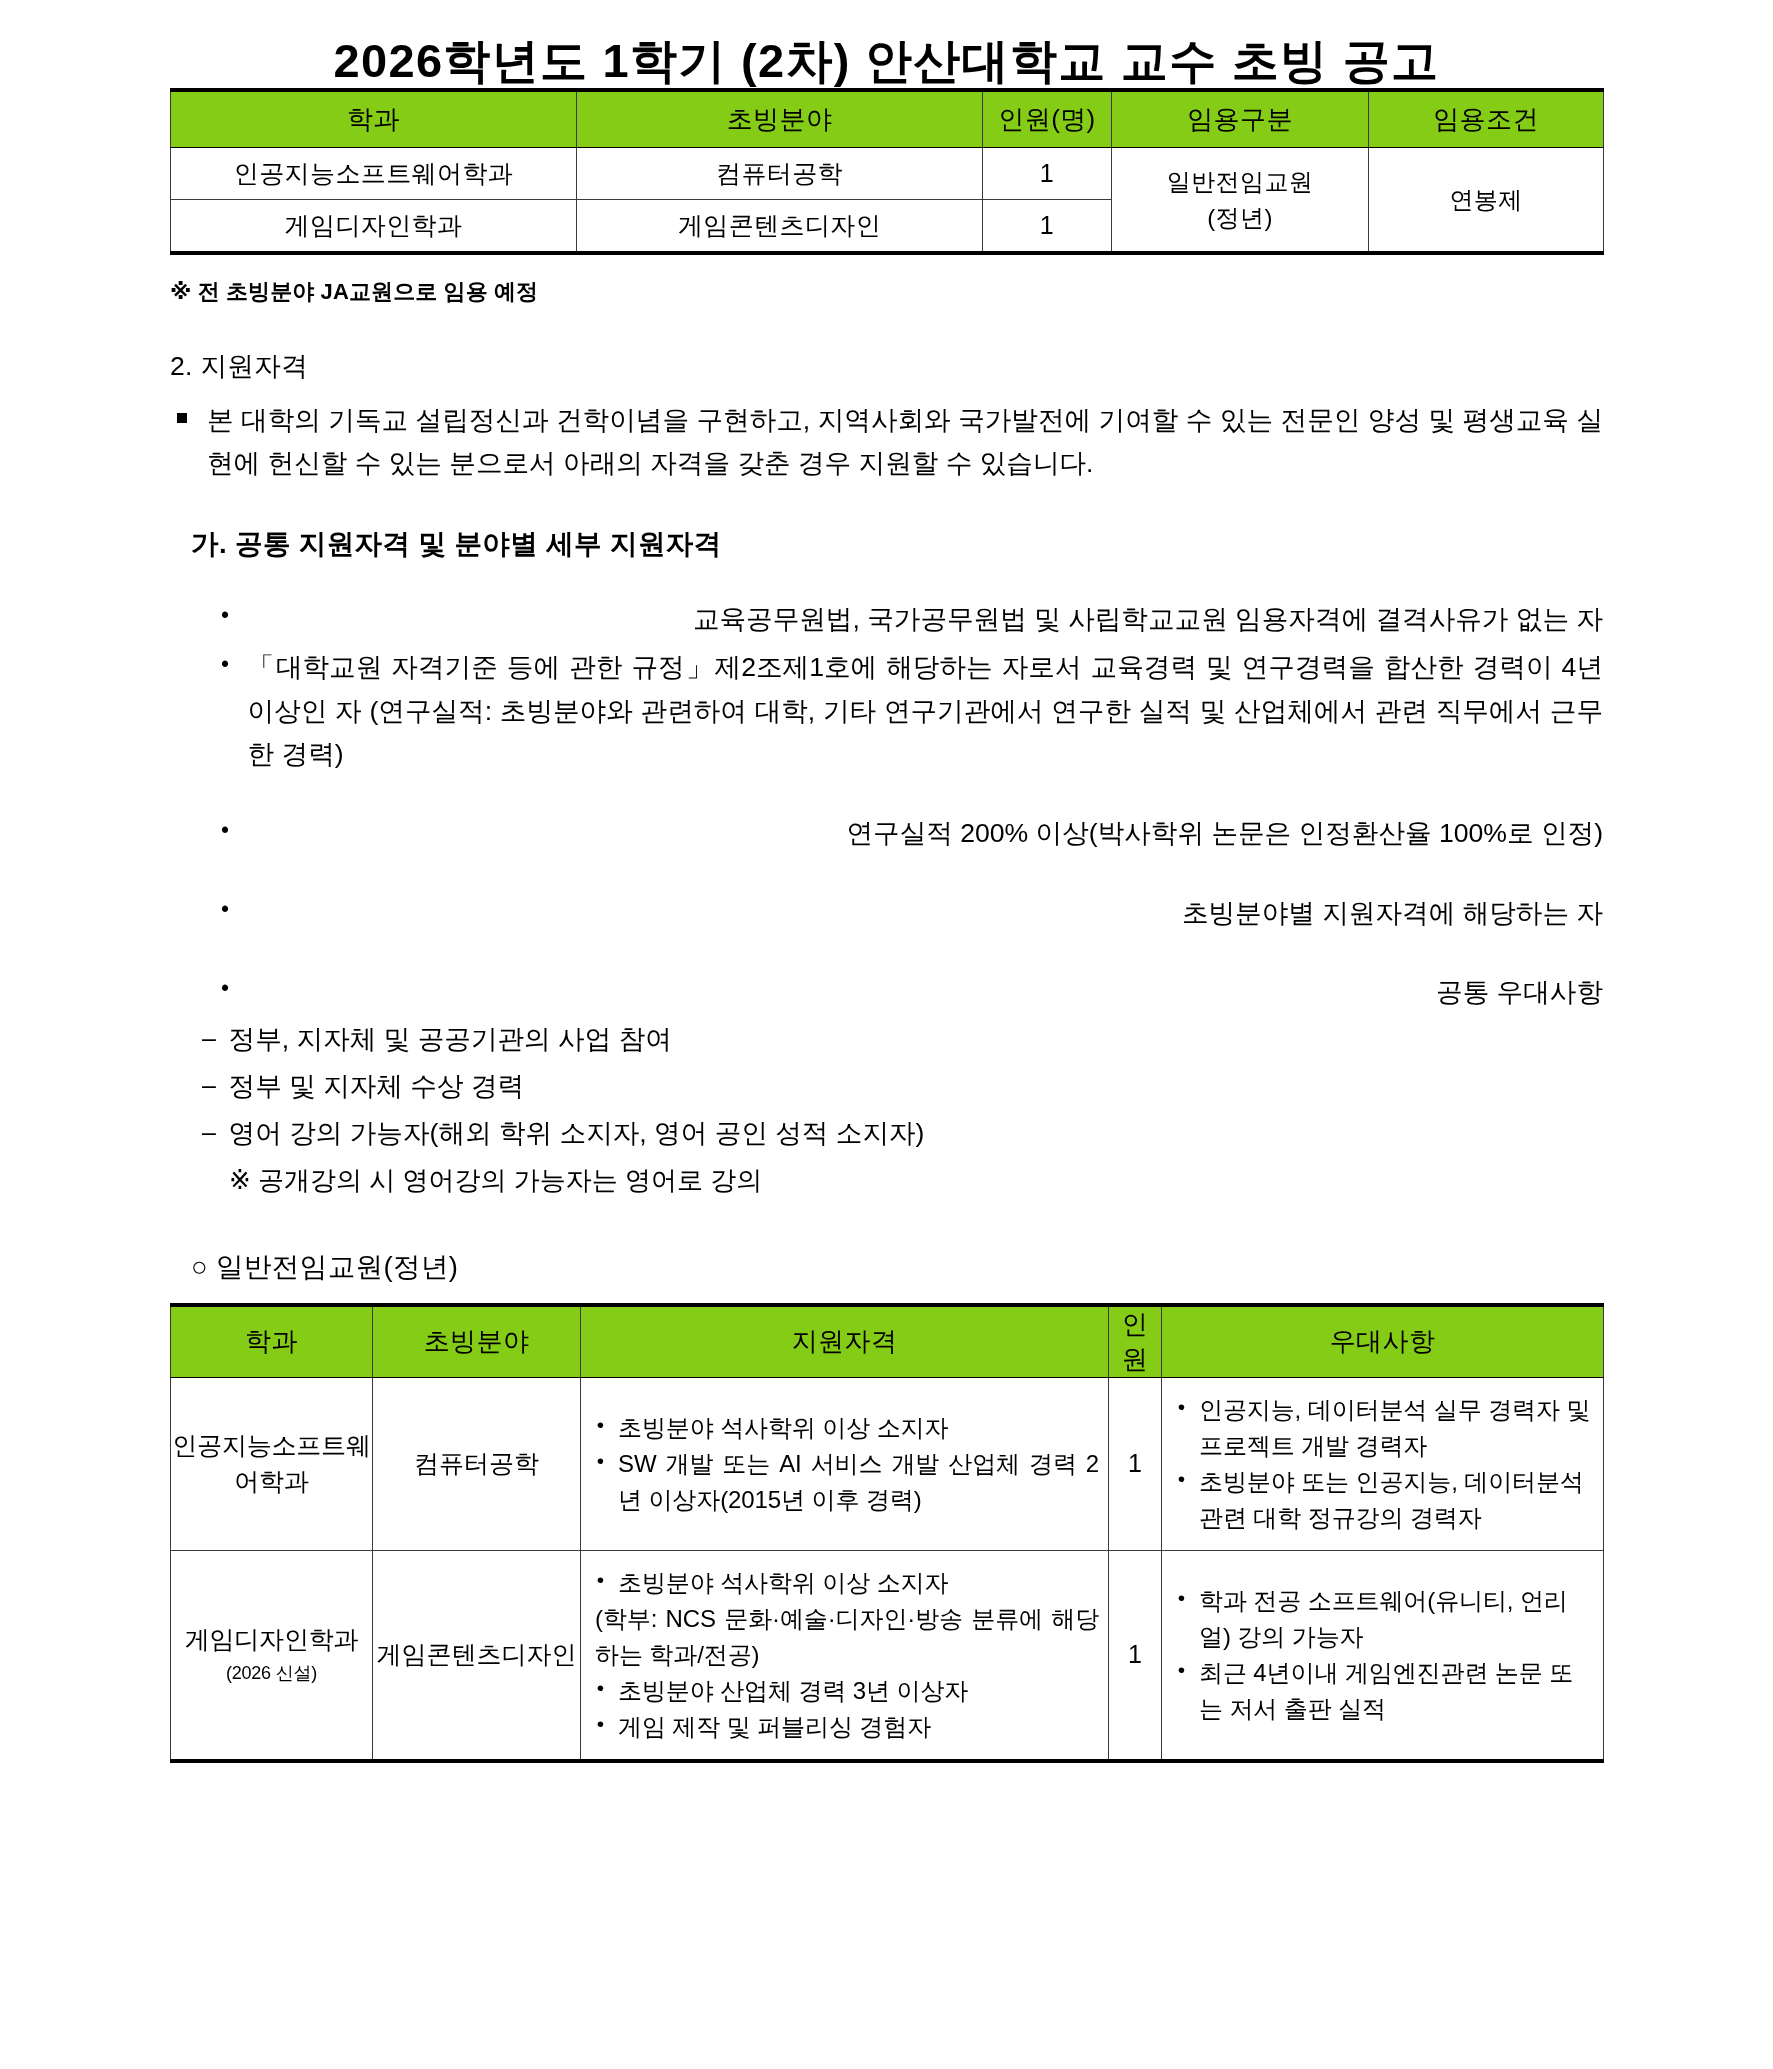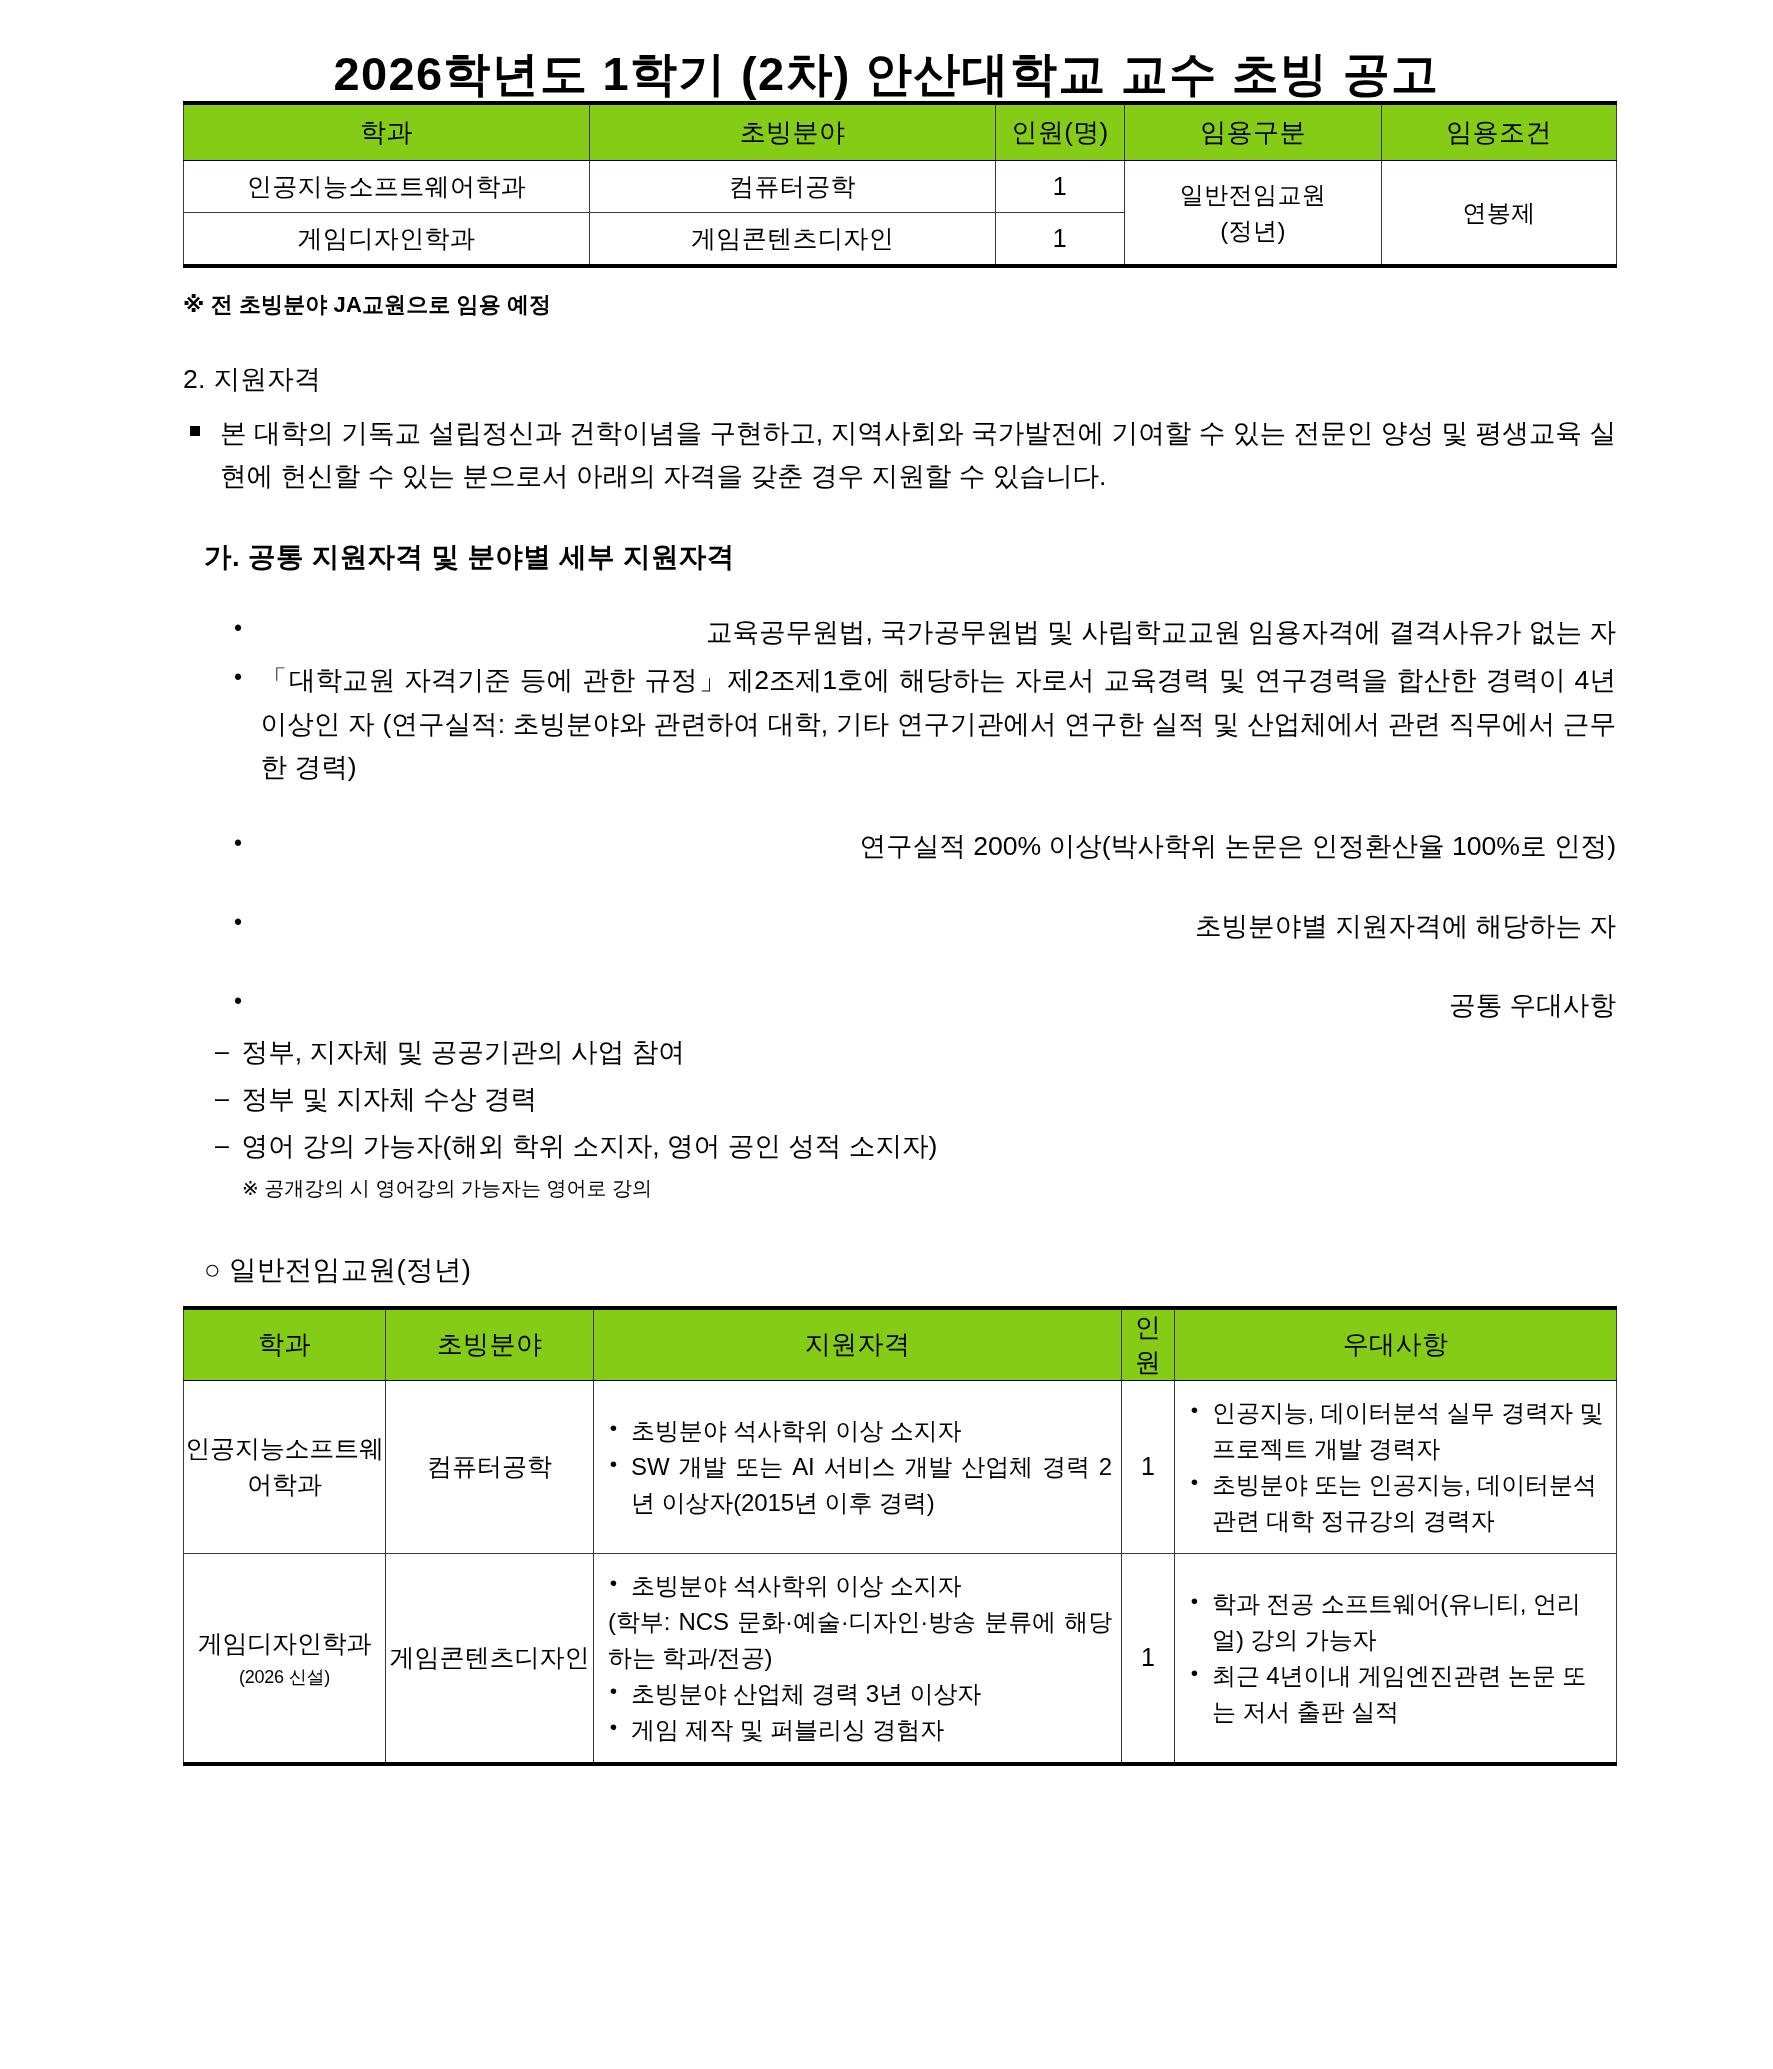--- a/index.html
+++ b/index.html
@@ -14,21 +14,21 @@
     font-family: "Liberation Sans", "DejaVu Sans", sans-serif;
     color: #000000;
     -webkit-font-smoothing: none;
   }
 
   .page {
     position: relative;
     width: 1773px;
     min-height: 2069px;
     box-sizing: border-box;
-    padding: 13px;
+    padding: 0;
   }
 
   
   .doc-title {
     text-align: center;
     font-size: 47px;
     font-weight: bold;
     letter-spacing: 1.3px;
     margin: 0;
     padding-top: 34px;
@@ -157,21 +157,21 @@
     margin-top: 3.5px;
   }
   ul.dash-list > li::before {
     content: "–";
     position: absolute;
     left: 0;
     top: 0;
     font-size: 25px;
   }
   .ref-line {
-    font-size: 20px;
+    font-size: 26px;
     line-height: 1.63;
     margin-top: 3.5px;
     padding-left: 59px;
   }
 
   .circle-heading {
     font-size: 27.5px;
     margin-top: 48px;
     margin-left: 21px;
     margin-bottom: 17.7px;

